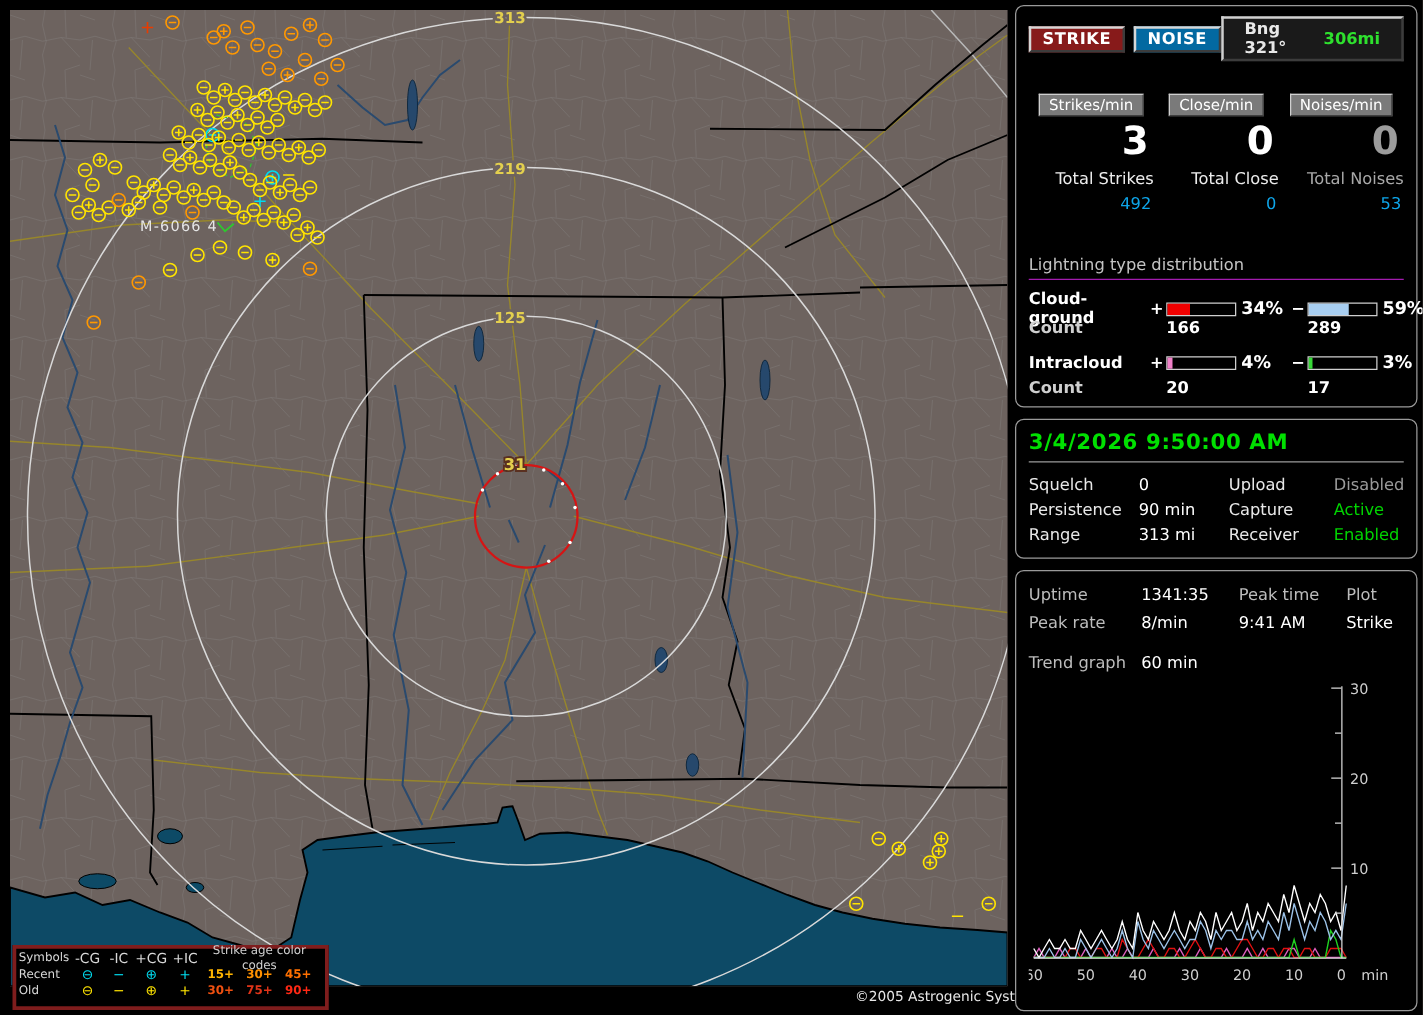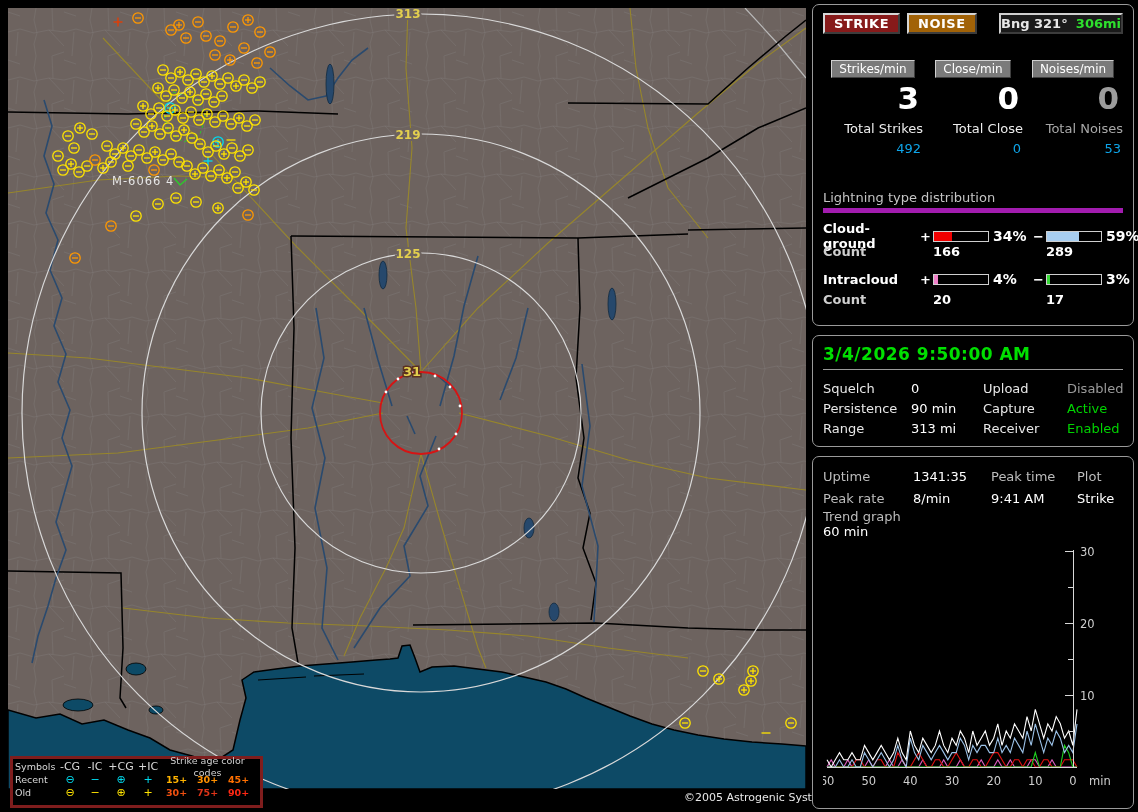--- a/index.html
+++ b/index.html
@@ -23,61 +23,61 @@
   #legend .age{text-align:center;font-weight:bold;}
   .a15{color:#ffb400}.a30{color:#ff9000}.a45{color:#ff7000}
   .a60{color:#f05010}.a75{color:#e03418}.a90{color:#ff2814}
 
   
   #panel{position:absolute;left:812px;top:4px;width:322px;}
   .pbox{background:#000;border:1px solid #9a9a9a;border-radius:7px;padding:8px 10px;margin-bottom:9px;box-sizing:border-box;}
   #box1{height:322px;} #box2{height:112px;} #box3{height:353px;}
 
   .row1{display:flex;align-items:center;}
-  .btn{display:inline-block;padding:1px 9px;font-weight:bold;font-size:13px;color:#fff;background:#a16207;
+  .btn{display:inline-block;padding:1px 9px;font-weight:bold;font-size:13px;color:#fff;background:#0369a1;
        border:2px solid;border-color:#d6d6d6 #3c3c3c #3c3c3c #d6d6d6;letter-spacing:0.5px;cursor:default;}
   .btn.strike{background:#871a1a;margin-right:7px;}
   .bng{margin-left:auto;display:flex;justify-content:space-between;align-items:center;background:#1a1a1a;
-       border:2px solid;border-color:#cfcfcf #3c3c3c #3c3c3c #cfcfcf;padding:1px 0;width:120px;
+       border:2px solid;border-color:#cfcfcf #3c3c3c #3c3c3c #cfcfcf;padding:1px 17px;width:120px;
        font-weight:bold;font-size:13px;}
   .bng .mi{color:#2ee02e;}
 
   .counters{display:grid;grid-template-columns:1fr 1fr 1fr;margin-top:24px;}
   .counter{text-align:right;}
   .chipwrap{text-align:center;}
   .chip{display:inline-block;background:#7a7a7a;color:#fff;font-size:12px;padding:1px 7px;
         border:1px solid;border-color:#d0d0d0 #3f3f3f #3f3f3f #d0d0d0;}
   .bigv{font-size:31px;font-weight:bold;color:#fff;line-height:34px;margin:3px 4px 6px 0;}
   .bigv.dim{color:#9c9c9c;}
   .tlabel{font-size:13px;color:#ececec;margin-bottom:5px;white-space:nowrap;}
   .tlabel.dim{color:#a8a8a8;}
   .tval{font-size:13px;color:#0ea5e9;padding-right:2px;}
 
   .dist{margin-top:34px;}
-  .dist-title{font-size:13px;color:#c4c4c4;border-bottom:5px solid #a21caf;padding-bottom:3px;margin-bottom:8px;}
+  .dist-title{font-size:13px;color:#c4c4c4;border-bottom:1px solid #a21caf;padding-bottom:3px;margin-bottom:8px;}
   .drow{display:grid;grid-template-columns:97px 13px 56px 44px 13px 56px 1fr;align-items:center;height:20px;}
   .crow{display:grid;grid-template-columns:97px 13px 56px 44px 13px 56px 1fr;align-items:center;height:20px;margin-bottom:8px;}
   .dlabel{font-weight:bold;color:#fff;font-size:13px;}
   .clabel{color:#cfcfcf;}
   .sign{font-weight:bold;color:#fff;font-size:13px;}
   .bar{display:inline-block;width:54px;height:9px;border:1px solid #cfcfcf;background:#000;}
   .bar .fill{display:block;height:100%;}
   .pct{font-weight:bold;color:#fff;font-size:14px;padding-left:4px;}
   .cv{grid-column:3;font-weight:bold;color:#fff;font-size:13px;}
   .cv2{grid-column:6;font-weight:bold;color:#fff;font-size:13px;}
 
   .datetime{font-size:17px;font-weight:bold;color:#00e000;letter-spacing:0.5px;
             border-bottom:1px solid #9a9a9a;padding-bottom:5px;margin-bottom:8px;white-space:nowrap;}
   .sgrid{display:grid;grid-template-columns:88px 72px 84px 1fr;grid-auto-rows:20px;font-size:13px;align-items:center;}
   .slabel{color:#e8e8e8;} .sval{color:#fff;}
   .sval.dim{color:#9a9a9a;} .sval.green{color:#00d400;}
 
   .igrid{display:grid;grid-template-columns:90px 78px 86px 1fr;grid-auto-rows:22px;font-size:13px;align-items:center;}
   .ilabel{color:#bcbcbc;} .ival{color:#fff;}
-  .igrid2{display:flex;font-size:13px;margin-top:0;margin-bottom:4px;flex-direction:column;}
+  .igrid2{display:flex;font-size:13px;margin-top:14px;margin-bottom:4px;}
   .igrid2 .ilabel{width:90px;}
   #trend-svg{margin-top:2px;}
   .ticktext{font-size:11.5px;fill:#cfcfcf;}
 </style>
 </head>
 <body>
 
 <div id="map">
   <svg width="798" height="781" viewBox="0 0 798 781">
     <defs>

